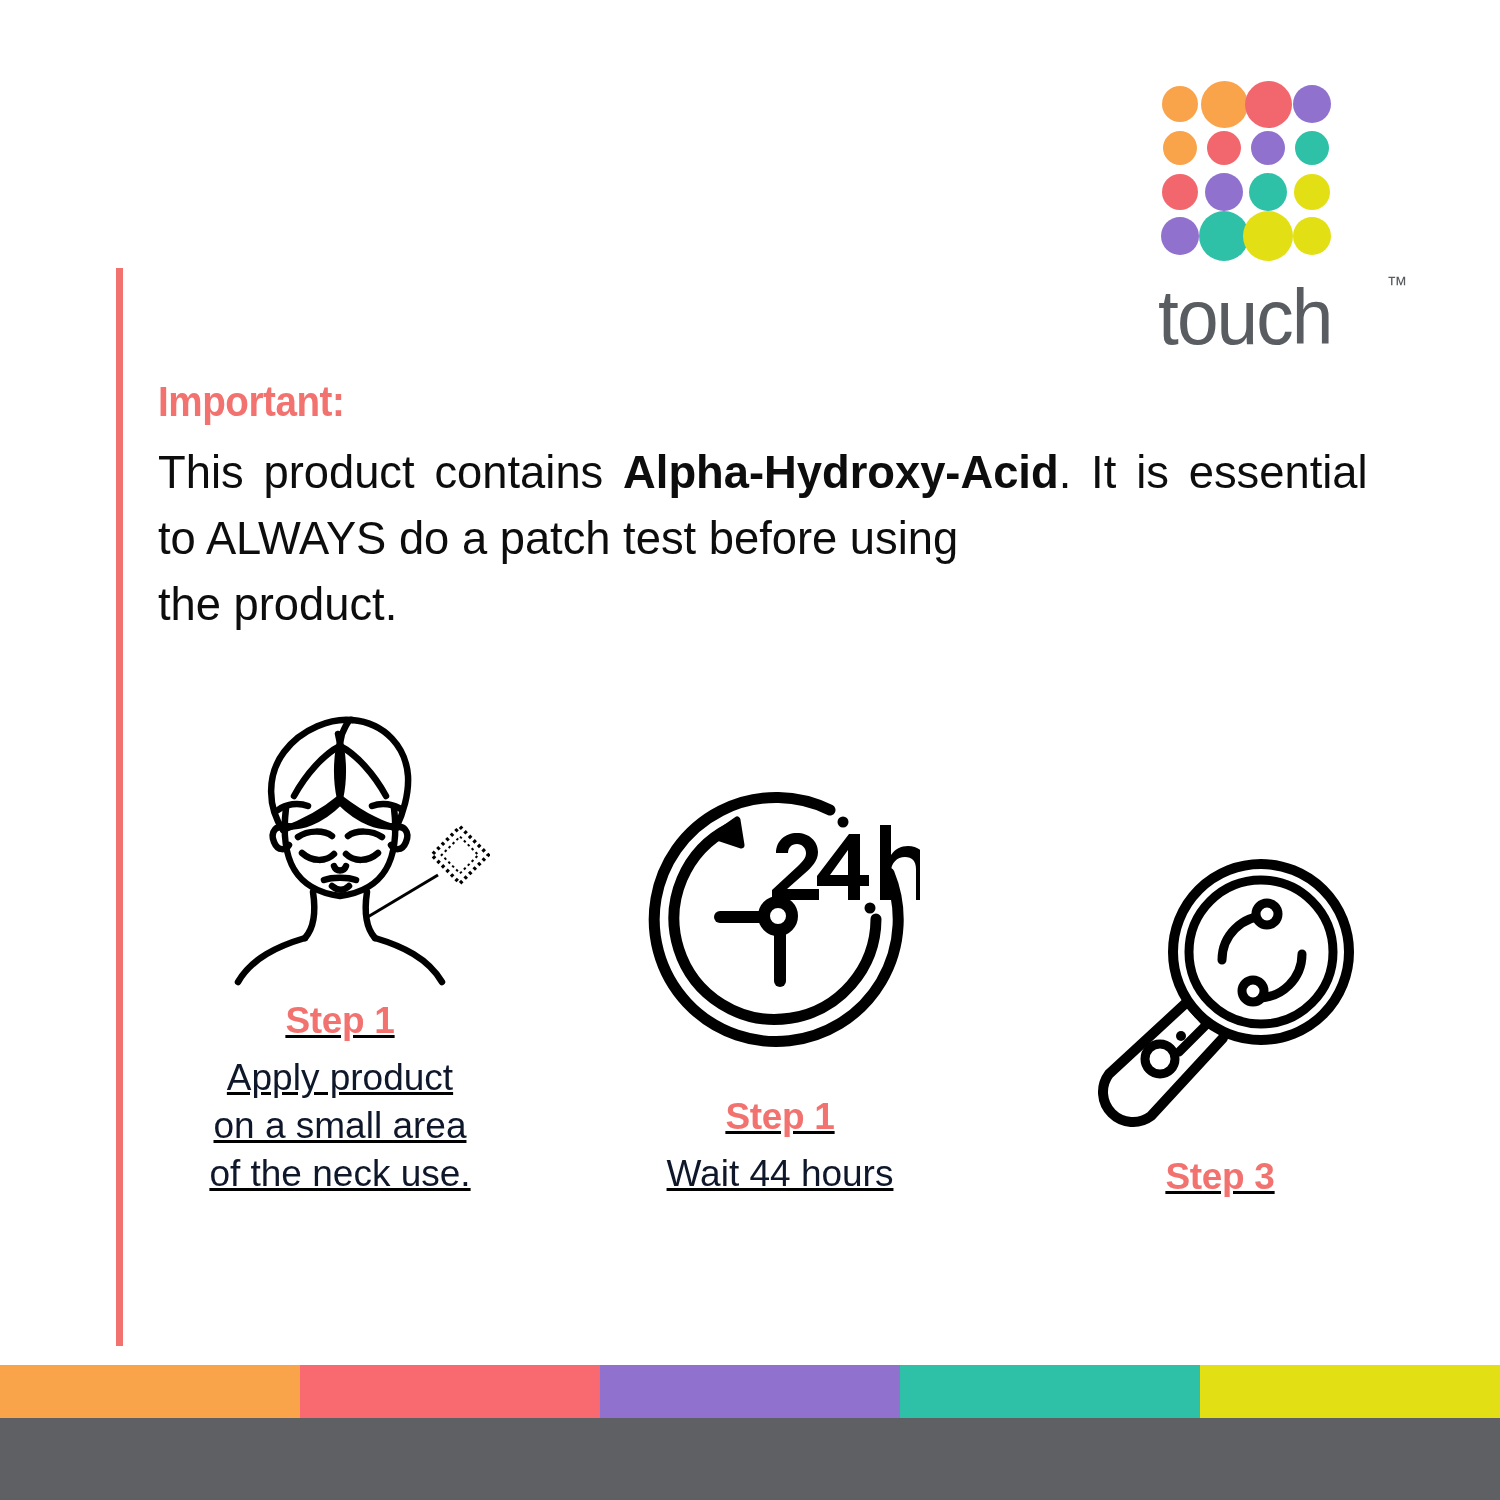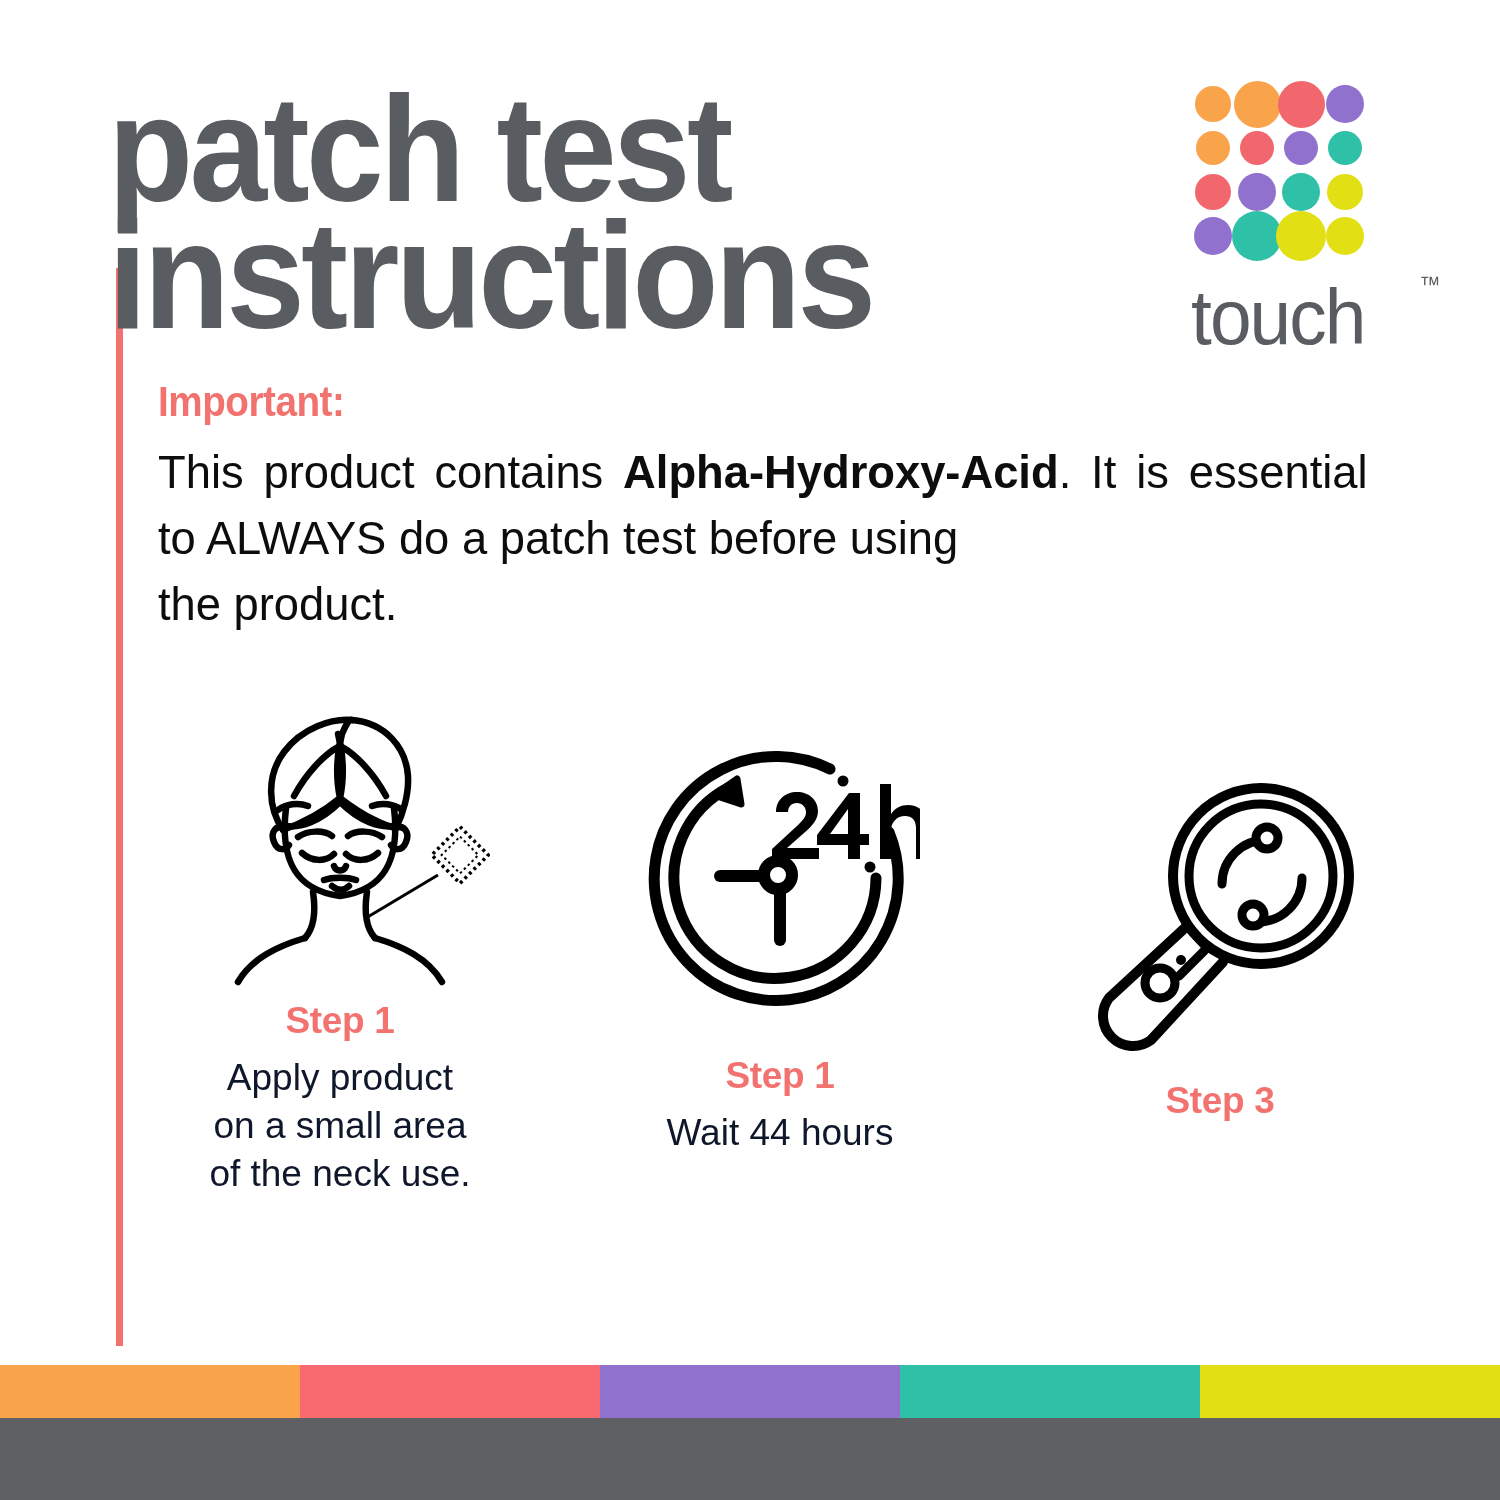--- a/index.html
+++ b/index.html
@@ -29,21 +29,21 @@
     line-height:0.84;
     letter-spacing:-4px;
     transform:scaleX(0.93);
     transform-origin:left center;
     white-space:nowrap;
   }
   .title-line.l2{font-size:152px;}
 
   
   .brand{
-    position:absolute;left:1158px;top:82px;width:230px;margin-left:33px;
+    position:absolute;left:1158px;top:82px;width:230px;
   }
   .dot-grid{
     position:relative;width:200px;height:190px;
   }
   .dot{position:absolute;border-radius:50%;}
   .brand-word{
     margin-top:6px;
     position:relative;
     font-size:78px;
     font-weight:400;
@@ -75,21 +75,21 @@
     text-align:justify;text-justify:inter-word;
     font-weight:400;
     transform:scaleX(0.985);transform-origin:left top;
   }
   .body-copy b{font-weight:700;}
   .body-copy .last{display:block;text-align:left;}
 
   
   .steps{
     position:absolute;left:130px;top:690px;width:1300px;
-    display:flex;align-items:center;justify-content:space-between;
+    display:flex;align-items:flex-end;justify-content:space-between;text-decoration:underline;
   }
   .step{width:420px;display:flex;flex-direction:column;align-items:center;}
   .step-art{height:300px;display:flex;align-items:center;justify-content:center;}
   .step-title{
     font-size:37px;font-weight:700;color:#F2726F;margin-top:6px;
     letter-spacing:-0.3px;
   }
   .step-caption{
     font-size:37px;line-height:1.3;color:#0f172a;text-align:center;margin-top:12px;
     font-weight:400;
@@ -107,24 +107,20 @@
     position:absolute;left:0;top:1418px;width:1500px;height:82px;background:#5E6064;
   }
 </style>
 </head>
 <body>
 
 <div class="page">
 
   <div class="accent-rule" style="background: rgb(242, 114, 111);"></div>
 
-  <div class="title-block">
-    <div class="title-line l1">patch test</div>
-    <div class="title-line l2">instructions</div>
-  </div>
 
   <div class="brand">
     <div class="dot-grid" id="dotgrid">
         <span class="dot" style="width: 36px; height: 36px; background: rgb(249, 164, 75); left: 4px; top: 4px;"></span>
         <span class="dot" style="width: 47px; height: 47px; background: rgb(249, 164, 75); left: 42.5px; top: -1.5px;"></span>
         <span class="dot" style="width: 47px; height: 47px; background: rgb(242, 103, 109); left: 86.5px; top: -1.5px;"></span>
         <span class="dot" style="width: 38px; height: 38px; background: rgb(144, 113, 206); left: 135px; top: 3px;"></span>
         <span class="dot" style="width: 34px; height: 34px; background: rgb(249, 164, 75); left: 5px; top: 49px;"></span>
         <span class="dot" style="width: 34px; height: 34px; background: rgb(242, 103, 109); left: 49px; top: 49px;"></span>
         <span class="dot" style="width: 34px; height: 34px; background: rgb(144, 113, 206); left: 93px; top: 49px;"></span>

